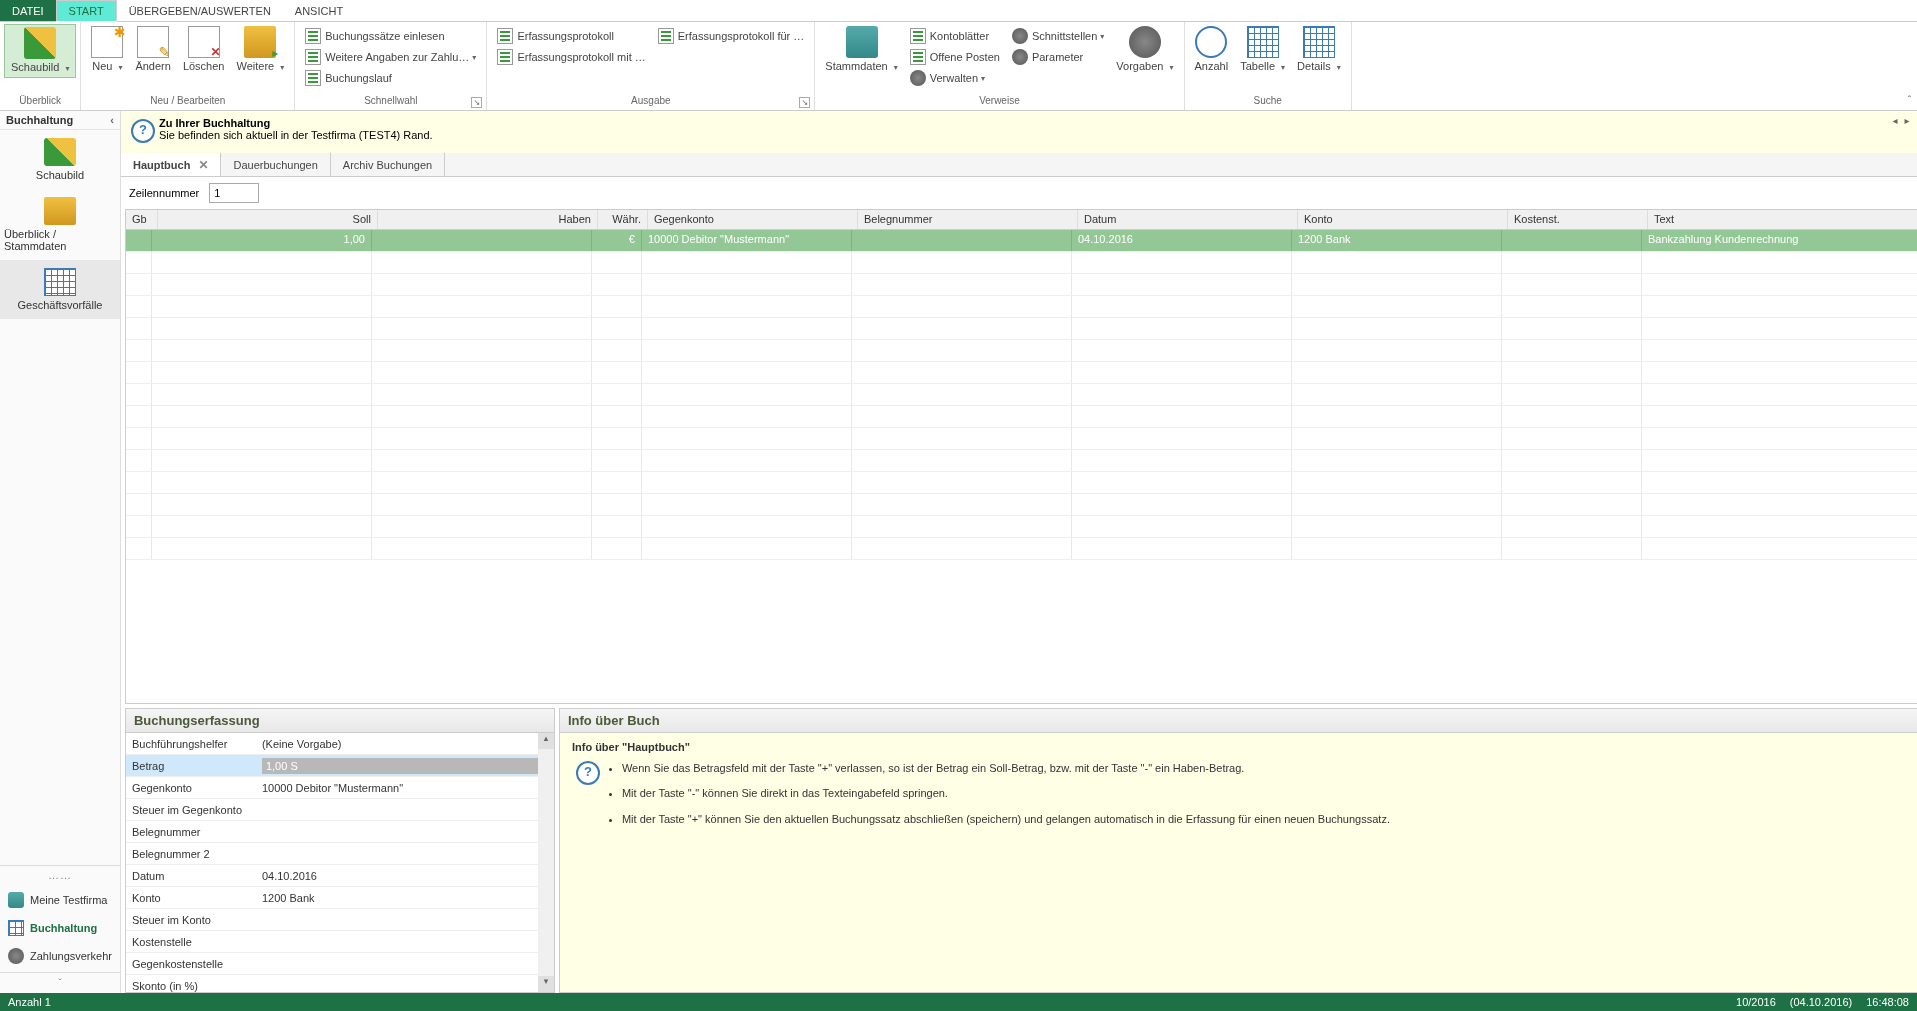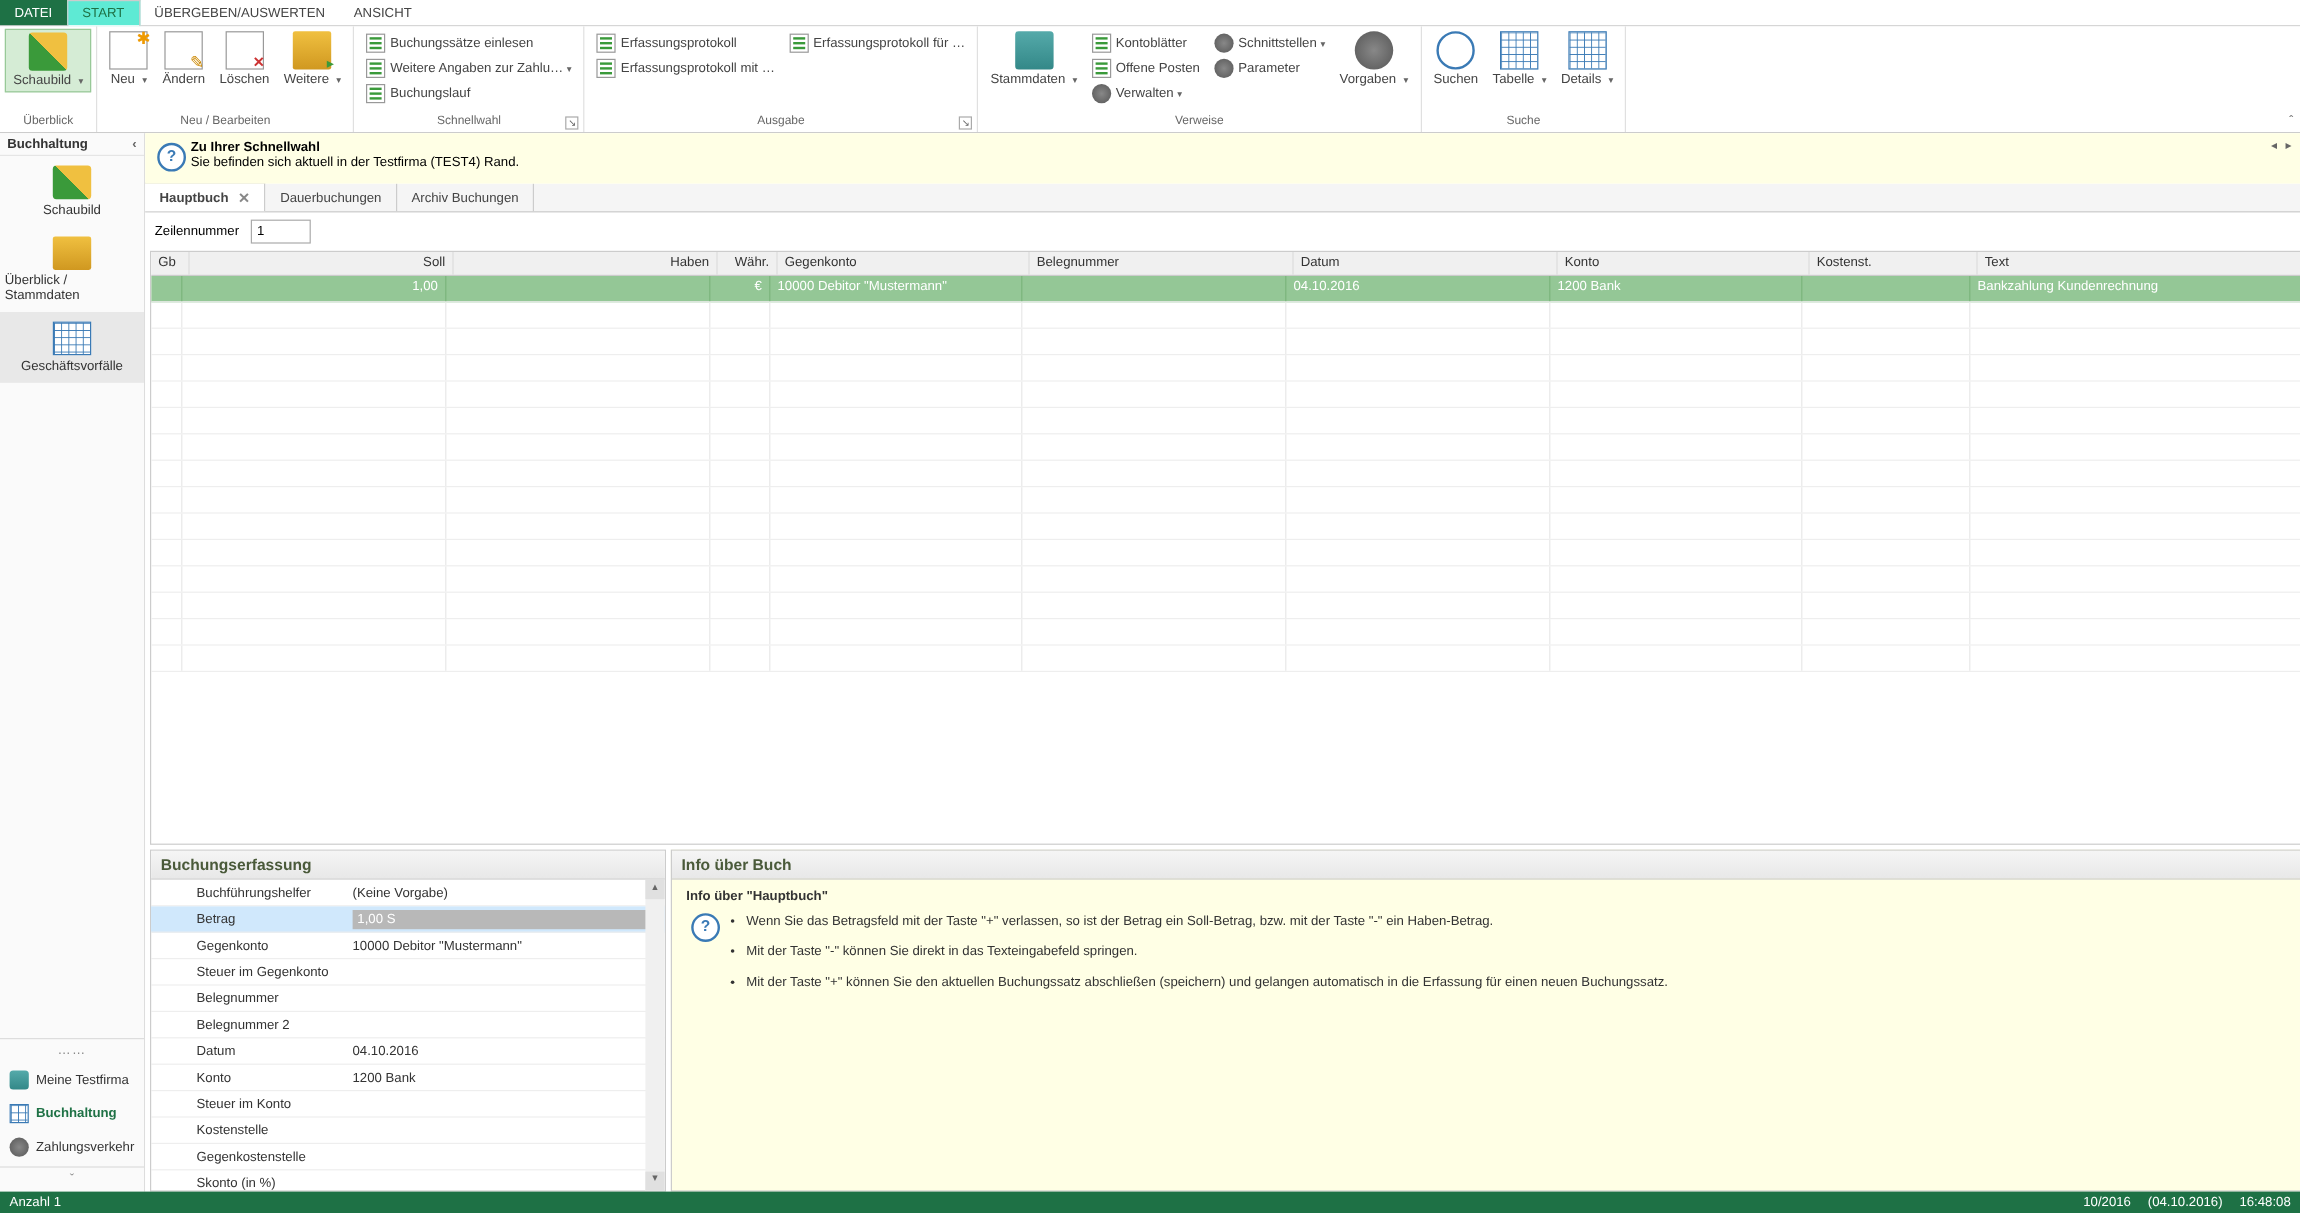--- a/index.html
+++ b/index.html
@@ -71,21 +71,21 @@
 .grid-row .gc { padding: 3px 6px; font-size: 11px; border-right: 1px solid #e8e8e8; overflow: hidden; white-space: nowrap; }
 .grid-row.active .gc { border-right-color: #7ab57c; }
 
 
 .bottom-panels { display: flex; height: 285px; margin: 4px 4px 0 4px; gap: 4px; }
 .panel { border: 1px solid #ccc; display: flex; flex-direction: column; background: #fff; }
 .panel-header { background: linear-gradient(#f5f5f5,#e8e8e8); padding: 4px 8px; font-size: 13px; font-weight: bold; color: #4a5a3a; border-bottom: 1px solid #ccc; }
 .panel-left { width: 430px; }
 .panel-left .plist { flex: 1; overflow-y: auto; position: relative; }
 .prow { display: flex; border-bottom: 1px solid #eee; height: 22px; align-items: center; }
-.prow .plabel { width: 130px; padding: 0 6px; font-size: 11px; color: #333; margin-left: 32px; }
+.prow .plabel { width: 130px; padding: 0 6px; font-size: 11px; color: #333; }
 .prow .pval { flex: 1; padding: 0 6px; font-size: 11px; color: #333; }
 .prow.highlight { background: #d0e8fc; }
 .prow.highlight .pval-box{ background: #b8b8b8; color: #fff; padding: 2px 4px; display: inline-block; width: 100%; }
 .panel-left-scroll { position: absolute; right: 0; top: 0; bottom: 0; width: 16px; background: #f0f0f0; }
 .panel-left-scroll .up, .panel-left-scroll .down { height: 16px; text-align: center; font-size: 9px; color: #666; background: #e0e0e0; }
 .panel-right { flex: 1; background: #ffffe5; }
 .panel-right .body { padding: 8px 12px; font-size: 11px; color: #333; }
 .panel-right .subtitle { font-weight: bold; margin-bottom: 8px; }
 .panel-right ul { margin-left: 50px; }
 .panel-right li { margin-bottom: 10px; line-height: 1.4; }
@@ -233,21 +233,21 @@
           <div class="icon ic-gear"></div>
           <div class="label">Vorgaben <span class="dd">▾</span></div>
         </div>
       </div>
       <div class="ribbon-group-label">Verweise</div>
     </div>
     <div class="ribbon-group">
       <div class="ribbon-group-content">
         <div class="rbtn-large">
           <div class="icon ic-search"></div>
-          <div class="label">Suchen</div>
+          <div class="label">Anzahl</div>
         </div>
         <div class="rbtn-large">
           <div class="icon ic-table"></div>
           <div class="label">Tabelle <span class="dd">▾</span></div>
         </div>
         <div class="rbtn-large">
           <div class="icon ic-table"></div>
           <div class="label">Details <span class="dd">▾</span></div>
         </div>
       </div>
@@ -292,21 +292,21 @@
           <span>Zahlungsverkehr</span>
         </div>
       </div>
     <div class="sidebar-collapse">ˇ</div>
   </div>
 
   <div class="content">
     <div class="info-banner">
       <div class="icon ic-help">?</div>
       <div>
-        <div class="title">Zu Ihrer Schnellwahl</div>
+        <div class="title">Zu Ihrer Buchhaltung</div>
         <div class="text">Sie befinden sich aktuell in der Testfirma (TEST4) Rand.</div>
       </div>
       <div class="info-controls">
         <span>◂</span>
         <span>▸</span>
         <span>✕</span>
       </div>
     </div>
 
     <div class="doc-tabs" id="doc-tabs">

